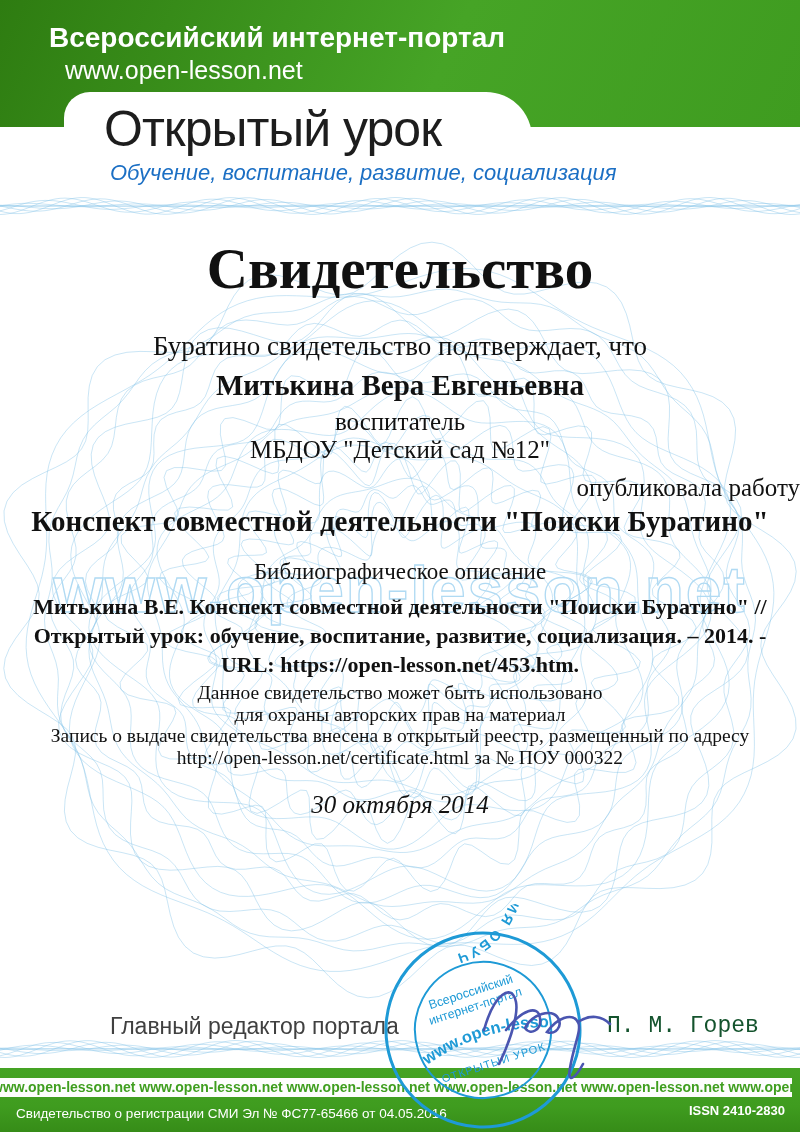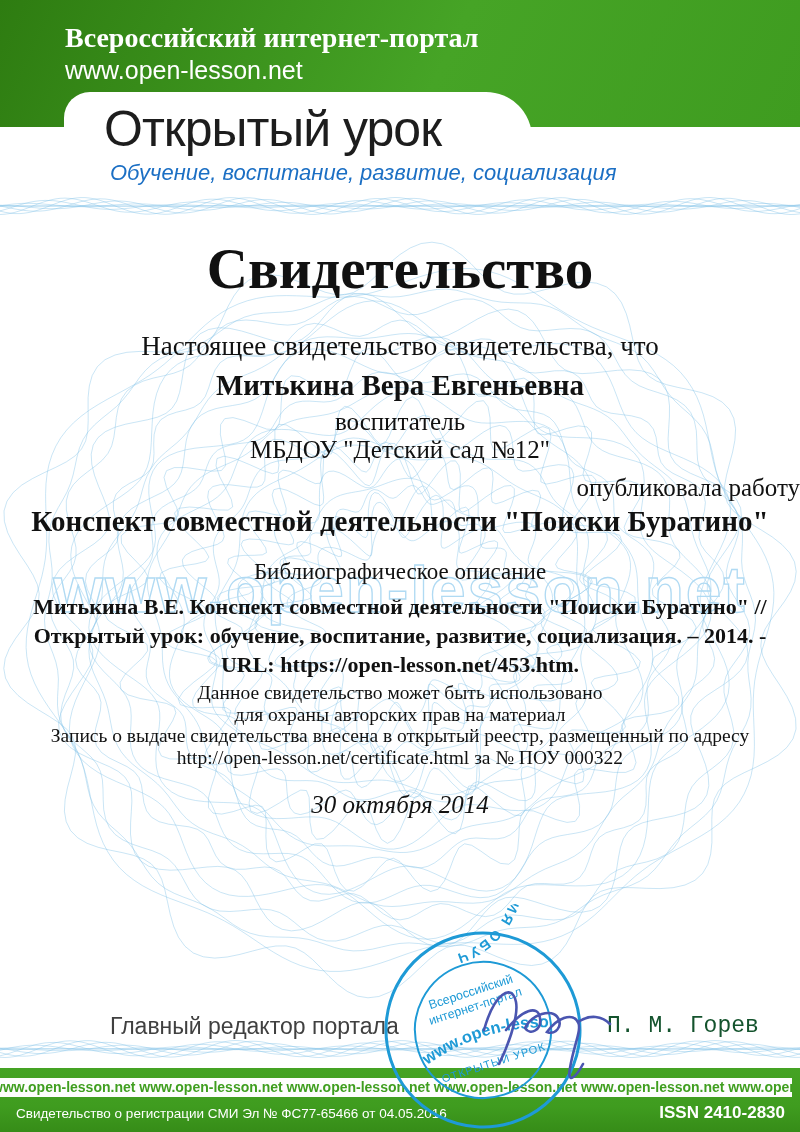--- a/index.html
+++ b/index.html
@@ -4,21 +4,21 @@
 <style>
   html,body{margin:0;padding:0;background:#888;}
   #page{position:relative;width:800px;height:1132px;background:#fff;overflow:hidden;
         font-family:"Liberation Serif",serif;color:#111;}
   .abs{position:absolute;}
   .ctr{left:0;width:800px;text-align:center;}
 
   
   #green-header{left:0;top:0;width:800px;height:127px;
     background:linear-gradient(115deg,#2e7c11 0%,#46a426 55%,#3f9c20 100%);}
-  #portal-title{left:65px;top:22px;color:#fff;font-family:Liberation Serif, serif;
+  #portal-title{left:49px;top:22px;color:#fff;font-family:Liberation Sans, sans-serif;
     font-weight:bold;font-size:28px;}
   #portal-url{left:65px;top:56px;color:#fff;font-family:"Liberation Sans",sans-serif;
     font-size:25px;}
   #white-card{left:64px;top:92px;width:468px;height:120px;background:#fff;
     border-radius:26px 46px 0 0;}
   #site-name{left:104px;top:100px;color:#1d1d1d;font-family:"Liberation Sans",sans-serif;
     font-size:50px;letter-spacing:-1px;}
   #site-tagline{left:110px;top:160px;color:#1b6fc4;font-family:"Liberation Sans",sans-serif;
     font-style:italic;font-size:22px;}
 
@@ -60,21 +60,21 @@
 
   
   #green-footer{left:0;top:1068px;width:800px;height:64px;
     background:linear-gradient(180deg,#45a324 0%,#3f9c1f 60%,#368c18 100%);z-index:4;}
   #url-strip{position:absolute;left:0;top:10px;width:800px;height:19px;background:#fdfdfd;
     overflow:hidden;white-space:nowrap;color:#3f9e1f;font-family:"Liberation Sans",sans-serif;
     font-size:14px;font-weight:bold;line-height:19px;margin-left:-8px;}
   #registration{position:absolute;left:16px;top:38px;color:#fff;
     font-family:"Liberation Sans",sans-serif;font-size:13.5px;}
   #issn{position:absolute;right:15px;top:35px;color:#fff;
-    font-family:"Liberation Sans",sans-serif;font-weight:bold;font-size:17px;}
+    font-family:"Liberation Sans",sans-serif;font-weight:bold;font-size:13px;}
 </style>
 </head>
 <body>
 
 <div id="page">
 
   <div id="green-header" class="abs"></div>
   <div id="portal-title" class="abs">Всероссийский интернет-портал</div>
   <div id="portal-url" class="abs">www.open-lesson.net</div>
   <div id="white-card" class="abs"></div>
@@ -125,21 +125,21 @@
       <path d="M0 14.3L5 13.1L10 11.9L15 11.0L20 10.2L25 9.6L30 9.3L35 9.2L40 9.3L45 9.7L50 10.2L55 10.8L60 11.5L65 12.2L70 12.8L75 13.4L80 13.9L85 14.3L90 14.6L95 14.7L100 14.7L105 14.5L110 14.3L115 14.1L120 13.8L125 13.5L130 13.3L135 13.1L140 12.9L145 12.8L150 12.8L155 12.8L160 12.8L165 12.9L170 13.0L175 13.1L180 13.1L185 13.2L190 13.2L195 13.1L200 13.1L205 13.0L210 12.9L215 12.8L220 12.7L225 12.6L230 12.5L235 12.5L240 12.5L245 12.6L250 12.6L255 12.7L260 12.8L265 12.9L270 13.0L275 13.1L280 13.1L285 13.1L290 13.0L295 13.0L300 12.9L305 12.8L310 12.7L315 12.7L320 12.7L325 12.7L330 12.8L335 13.0L340 13.2L345 13.5L350 13.8L355 14.2L360 14.5L365 14.7L370 14.9L375 14.9L380 14.8L385 14.6L390 14.3L395 13.8L400 13.2L405 12.4L410 11.7L415 10.9L420 10.2L425 9.6L430 9.2L435 8.9L440 8.9L445 9.2L450 9.7L455 10.4L460 11.4L465 12.5L470 13.7L475 15.0L480 16.2L485 17.3L490 18.3L495 18.9L500 19.2L505 19.2L510 18.8L515 18.1L520 17.0L525 15.6L530 14.0L535 12.3L540 10.6L545 9.0L550 7.5L555 6.4L560 5.6L565 5.2L570 5.2L575 5.7L580 6.6L585 7.9L590 9.6L595 11.4L600 13.4L605 15.3L610 17.2L615 18.8L620 20.1L625 21.0L630 21.5L635 21.4L640 20.9L645 19.9L650 18.6L655 16.9L660 15.0L665 13.0L670 11.0L675 9.2L680 7.6L685 6.4L690 5.5L695 5.1L700 5.1L705 5.6L710 6.5L715 7.7L720 9.2L725 10.9L730 12.7L735 14.4L740 15.9L745 17.3L750 18.3L755 19.0L760 19.4L765 19.3L770 18.9L775 18.2L780 17.3L785 16.1L790 14.8L795 13.5L800 12.2"></path>
       <path d="M0 12.2L5 12.0L10 11.9L15 11.9L20 12.0L25 12.1L30 12.3L35 12.5L40 12.6L45 12.8L50 12.9L55 13.0L60 13.0L65 13.0L70 13.0L75 12.9L80 12.8L85 12.8L90 12.7L95 12.7L100 12.7L105 12.7L110 12.8L115 12.9L120 13.0L125 13.1L130 13.2L135 13.3L140 13.4L145 13.4L150 13.4L155 13.4L160 13.4L165 13.3L170 13.2L175 13.1L180 13.0L185 13.0L190 13.0L195 13.0L200 13.1L205 13.2L210 13.3L215 13.5L220 13.6L225 13.7L230 13.7L235 13.7L240 13.6L245 13.4L250 13.2L255 12.8L260 12.4L265 12.0L270 11.6L275 11.2L280 10.8L285 10.6L290 10.5L295 10.5L300 10.7L305 11.1L310 11.7L315 12.4L320 13.2L325 14.1L330 15.1L335 15.9L340 16.7L345 17.3L350 17.7L355 17.8L360 17.6L365 17.2L370 16.4L375 15.4L380 14.2L385 12.9L390 11.5L395 10.1L400 8.8L405 7.6L410 6.8L415 6.3L420 6.2L425 6.4L430 7.1L435 8.1L440 9.5L445 11.1L450 12.8L455 14.6L460 16.4L465 18.0L470 19.4L475 20.4L480 21.0L485 21.2L490 20.9L495 20.1L500 18.9L505 17.4L510 15.6L515 13.6L520 11.6L525 9.6L530 7.9L535 6.4L540 5.4L545 4.7L550 4.5L555 4.9L560 5.6L565 6.8L570 8.4L575 10.1L580 12.0L585 14.0L590 15.8L595 17.5L600 18.8L605 19.8L610 20.4L615 20.6L620 20.3L625 19.6L630 18.6L635 17.2L640 15.7L645 14.1L650 12.5L655 11.0L660 9.6L665 8.5L670 7.8L675 7.3L680 7.2L685 7.4L690 8.0L695 8.8L700 9.7L705 10.8L710 12.0L715 13.1L720 14.2L725 15.1L730 15.8L735 16.3L740 16.5L745 16.5L750 16.4L755 16.0L760 15.5L765 14.9L770 14.3L775 13.6L780 13.0L785 12.5L790 12.1L795 11.8L800 11.6"></path>
       <path d="M0 13.4L5 13.4L10 13.4L15 13.4L20 13.4L25 13.3L30 13.2L35 13.1L40 13.0L45 12.9L50 12.8L55 12.7L60 12.7L65 12.7L70 12.7L75 12.8L80 12.9L85 13.0L90 13.0L95 13.0L100 13.0L105 13.0L110 12.9L115 12.7L120 12.6L125 12.4L130 12.2L135 12.0L140 11.9L145 11.8L150 11.8L155 12.0L160 12.2L165 12.6L170 13.0L175 13.5L180 14.1L185 14.6L190 15.2L195 15.6L200 16.0L205 16.2L210 16.2L215 16.0L220 15.6L225 14.9L230 14.1L235 13.2L240 12.2L245 11.1L250 10.1L255 9.1L260 8.4L265 7.8L270 7.6L275 7.6L280 8.0L285 8.7L290 9.7L295 11.0L300 12.4L305 13.9L310 15.5L315 17.0L320 18.3L325 19.3L330 20.0L335 20.3L340 20.2L345 19.7L350 18.8L355 17.5L360 15.9L365 14.1L370 12.2L375 10.3L380 8.6L385 7.0L390 5.8L395 5.0L400 4.6L405 4.7L410 5.3L415 6.4L420 7.8L425 9.5L430 11.4L435 13.4L440 15.4L445 17.3L450 18.9L455 20.1L460 20.9L465 21.3L470 21.2L475 20.6L480 19.6L485 18.3L490 16.6L495 14.8L500 13.0L505 11.1L510 9.5L515 8.0L520 6.9L525 6.2L530 5.9L535 6.0L540 6.5L545 7.3L550 8.4L555 9.8L560 11.2L565 12.7L570 14.2L575 15.5L580 16.6L585 17.4L590 17.9L595 18.1L600 18.1L605 17.7L610 17.1L615 16.3L620 15.3L625 14.3L630 13.4L635 12.4L640 11.6L645 11.0L650 10.5L655 10.2L660 10.1L665 10.2L670 10.5L675 10.8L680 11.3L685 11.8L690 12.3L695 12.8L700 13.2L705 13.5L710 13.8L715 13.9L720 14.0L725 13.9L730 13.8L735 13.7L740 13.5L745 13.4L750 13.2L755 13.1L760 13.0L765 13.0L770 13.0L775 13.0L780 13.1L785 13.2L790 13.3L795 13.3L800 13.4"></path>
       <path d="M0 12.8L5 12.7L10 12.8L15 12.8L20 13.0L25 13.1L30 13.4L35 13.6L40 13.9L45 14.2L50 14.5L55 14.6L60 14.7L65 14.7L70 14.6L75 14.3L80 13.8L85 13.3L90 12.7L95 12.0L100 11.3L105 10.6L110 10.0L115 9.5L120 9.2L125 9.1L130 9.3L135 9.7L140 10.3L145 11.2L150 12.2L155 13.4L160 14.6L165 15.8L170 16.9L175 17.9L180 18.6L185 19.0L190 19.1L195 18.8L200 18.2L205 17.2L210 15.9L215 14.4L220 12.8L225 11.1L230 9.5L235 8.0L240 6.8L245 5.9L250 5.3L255 5.3L260 5.6L265 6.4L270 7.6L275 9.1L280 10.9L285 12.9L290 14.8L295 16.7L300 18.4L305 19.8L310 20.8L315 21.4L320 21.5L325 21.1L330 20.2L335 19.0L340 17.4L345 15.5L350 13.5L355 11.6L360 9.7L365 8.0L370 6.6L375 5.6L380 5.1L385 5.0L390 5.3L395 6.1L400 7.3L405 8.7L410 10.4L415 12.2L420 13.9L425 15.6L430 17.0L435 18.2L440 19.0L445 19.5L450 19.6L455 19.3L460 18.6L465 17.7L470 16.5L475 15.2L480 13.9L485 12.6L490 11.3L495 10.3L500 9.4L505 8.9L510 8.6L515 8.6L520 8.8L525 9.2L530 9.9L535 10.6L540 11.5L545 12.3L550 13.1L555 13.8L560 14.4L565 14.8L570 15.1L575 15.2L580 15.2L585 15.0L590 14.8L595 14.4L600 14.1L605 13.7L610 13.3L615 13.0L620 12.8L625 12.6L630 12.5L635 12.5L640 12.5L645 12.6L650 12.7L655 12.8L660 12.9L665 13.0L670 13.0L675 13.0L680 13.0L685 13.0L690 12.9L695 12.8L700 12.7L705 12.6L710 12.6L715 12.5L720 12.5L725 12.6L730 12.6L735 12.7L740 12.8L745 13.0L750 13.1L755 13.1L760 13.2L765 13.2L770 13.2L775 13.2L780 13.1L785 13.1L790 13.0L795 12.9L800 12.9"></path>
       <path d="M0 12.3L5 13.0L10 13.8L15 14.7L20 15.6L25 16.3L30 16.9L35 17.4L40 17.6L45 17.5L50 17.1L55 16.5L60 15.6L65 14.5L70 13.2L75 11.9L80 10.5L85 9.2L90 8.1L95 7.2L100 6.6L105 6.3L110 6.5L115 7.0L120 7.9L125 9.1L130 10.7L135 12.3L140 14.1L145 15.9L150 17.5L155 19.0L160 20.1L165 20.8L170 21.1L175 20.9L180 20.3L185 19.2L190 17.8L195 16.0L200 14.1L205 12.1L210 10.2L215 8.3L220 6.8L225 5.6L230 4.8L235 4.5L240 4.7L245 5.4L250 6.4L255 7.9L260 9.6L265 11.5L270 13.5L275 15.4L280 17.1L285 18.6L290 19.7L295 20.4L300 20.7L305 20.5L310 20.0L315 19.0L320 17.7L325 16.2L330 14.6L335 12.9L340 11.3L345 9.9L350 8.7L355 7.8L360 7.2L365 7.0L370 7.1L375 7.6L380 8.4L385 9.3L390 10.4L395 11.6L400 12.8L405 14.0L410 14.9L415 15.7L420 16.3L425 16.7L430 16.8L435 16.7L440 16.3L445 15.9L450 15.2L455 14.6L460 13.9L465 13.2L470 12.6L475 12.1L480 11.7L485 11.5L490 11.4L495 11.4L500 11.5L505 11.7L510 11.9L515 12.2L520 12.4L525 12.7L530 12.9L535 13.1L540 13.2L545 13.2L550 13.2L555 13.2L560 13.1L565 13.0L570 12.9L575 12.9L580 12.8L585 12.8L590 12.9L595 12.9L600 13.0L605 13.1L610 13.2L615 13.3L620 13.4L625 13.5L630 13.5L635 13.5L640 13.4L645 13.4L650 13.3L655 13.2L660 13.1L665 13.0L670 12.9L675 12.9L680 12.9L685 13.0L690 13.0L695 13.1L700 13.2L705 13.3L710 13.4L715 13.4L720 13.3L725 13.2L730 13.0L735 12.8L740 12.5L745 12.2L750 11.9L755 11.6L760 11.3L765 11.1L770 11.1L775 11.1L780 11.3L785 11.7L790 12.2L795 12.8L800 13.5"></path>
       <path d="M0 16.5L5 17.8L10 18.9L15 19.7L20 20.1L25 20.2L30 19.8L35 19.0L40 17.8L45 16.3L50 14.6L55 12.7L60 10.9L65 9.1L70 7.5L75 6.2L80 5.2L85 4.7L90 4.7L95 5.2L100 6.1L105 7.4L110 9.0L115 10.9L120 12.9L125 14.9L130 16.8L135 18.5L140 19.8L145 20.8L150 21.3L155 21.3L160 20.9L165 20.0L170 18.7L175 17.1L180 15.4L185 13.5L190 11.6L195 9.8L200 8.3L205 7.1L210 6.2L215 5.8L220 5.8L225 6.1L230 6.9L235 8.0L240 9.3L245 10.8L250 12.3L255 13.8L260 15.2L265 16.4L270 17.4L275 18.0L280 18.3L285 18.3L290 18.0L295 17.4L300 16.7L305 15.7L310 14.7L315 13.6L320 12.6L325 11.7L330 11.0L335 10.4L340 10.1L345 9.9L350 9.9L355 10.2L360 10.5L365 11.0L370 11.5L375 12.1L380 12.6L385 13.1L390 13.5L395 13.8L400 14.0L405 14.1L410 14.1L415 14.0L420 13.9L425 13.7L430 13.5L435 13.4L440 13.2L445 13.1L450 13.0L455 13.0L460 13.0L465 13.0L470 13.1L475 13.2L480 13.2L485 13.3L490 13.3L495 13.3L500 13.3L505 13.2L510 13.1L515 13.0L520 12.9L525 12.8L530 12.7L535 12.6L540 12.6L545 12.6L550 12.6L555 12.6L560 12.7L565 12.8L570 12.9L575 13.0L580 13.0L585 13.0L590 13.0L595 12.9L600 12.8L605 12.7L610 12.5L615 12.4L620 12.3L625 12.3L630 12.3L635 12.4L640 12.5L645 12.8L650 13.1L655 13.5L660 14.0L665 14.4L670 14.8L675 15.2L680 15.4L685 15.6L690 15.5L695 15.3L700 14.9L705 14.4L710 13.7L715 12.8L720 11.9L725 11.0L730 10.1L735 9.3L740 8.7L745 8.3L750 8.2L755 8.3L760 8.8L765 9.5L770 10.5L775 11.7L780 13.0L785 14.4L790 15.8L795 17.2L800 18.3"></path>
       <path d="M0 21.2L5 21.5L10 21.2L15 20.5L20 19.3L25 17.8L30 16.0L35 14.1L40 12.1L45 10.1L50 8.4L55 6.9L60 5.8L65 5.1L70 4.8L75 5.1L80 5.8L85 6.8L90 8.3L95 9.9L100 11.7L105 13.5L110 15.2L115 16.8L120 18.0L125 19.0L130 19.6L135 19.8L140 19.6L145 19.0L150 18.1L155 17.0L160 15.7L165 14.3L170 12.9L175 11.6L180 10.4L185 9.5L190 8.8L195 8.4L200 8.3L205 8.5L210 8.9L215 9.5L220 10.3L225 11.1L230 12.0L235 12.9L240 13.7L245 14.4L250 14.9L255 15.2L260 15.4L265 15.4L270 15.3L275 15.1L280 14.7L285 14.3L290 13.9L295 13.5L300 13.1L305 12.8L310 12.6L315 12.4L320 12.3L325 12.3L330 12.4L335 12.5L340 12.6L345 12.7L350 12.9L355 12.9L360 13.0L365 13.0L370 13.0L375 12.9L380 12.9L385 12.8L390 12.7L395 12.6L400 12.6L405 12.5L410 12.6L415 12.6L420 12.7L425 12.8L430 12.9L435 13.0L440 13.1L445 13.2L450 13.3L455 13.3L460 13.3L465 13.2L470 13.2L475 13.1L480 13.0L485 13.0L490 12.9L495 13.0L500 13.0L505 13.1L510 13.3L515 13.4L520 13.6L525 13.8L530 14.0L535 14.1L540 14.2L545 14.2L550 14.1L555 13.8L560 13.5L565 13.0L570 12.5L575 12.0L580 11.4L585 10.8L590 10.4L595 10.0L600 9.8L605 9.8L610 10.0L615 10.4L620 11.0L625 11.8L630 12.7L635 13.7L640 14.8L645 15.9L650 16.8L655 17.6L660 18.2L665 18.5L670 18.4L675 18.1L680 17.4L685 16.4L690 15.2L695 13.7L700 12.2L705 10.6L710 9.1L715 7.8L720 6.8L725 6.0L730 5.7L735 5.7L740 6.2L745 7.1L750 8.4L755 9.9L760 11.7L765 13.6L770 15.5L775 17.3L780 18.9L785 20.1L790 21.0L795 21.4L800 21.3"></path>
     </svg>
 
   <div id="cert-title" class="abs ctr">Свидетельство</div>
-  <div id="confirm-line" class="abs ctr">Настоящее свидетельство свидетельства, что</div>
+  <div id="confirm-line" class="abs ctr">Буратино свидетельство подтверждает, что</div>
   <div id="recipient-name" class="abs ctr">Митькина Вера Евгеньевна</div>
   <div id="recipient-role" class="abs ctr">воспитатель</div>
   <div id="recipient-org" class="abs ctr">МБДОУ "Детский сад №12"</div>
   <div id="action-line" class="abs ctr">опубликовала работу</div>
   <div id="work-title" class="abs ctr">Конспект совместной деятельности "Поиски Буратино"</div>
   <div id="bib-heading" class="abs ctr">Библиографическое описание</div>
   <div id="bib-text" class="abs ctr">
     <div>Митькина В.Е. Конспект совместной деятельности "Поиски Буратино" //</div>
     <div>Открытый урок: обучение, воспитание, развитие, социализация. – 2014. -</div>
     <div>URL: https://open-lesson.net/453.htm.</div>

